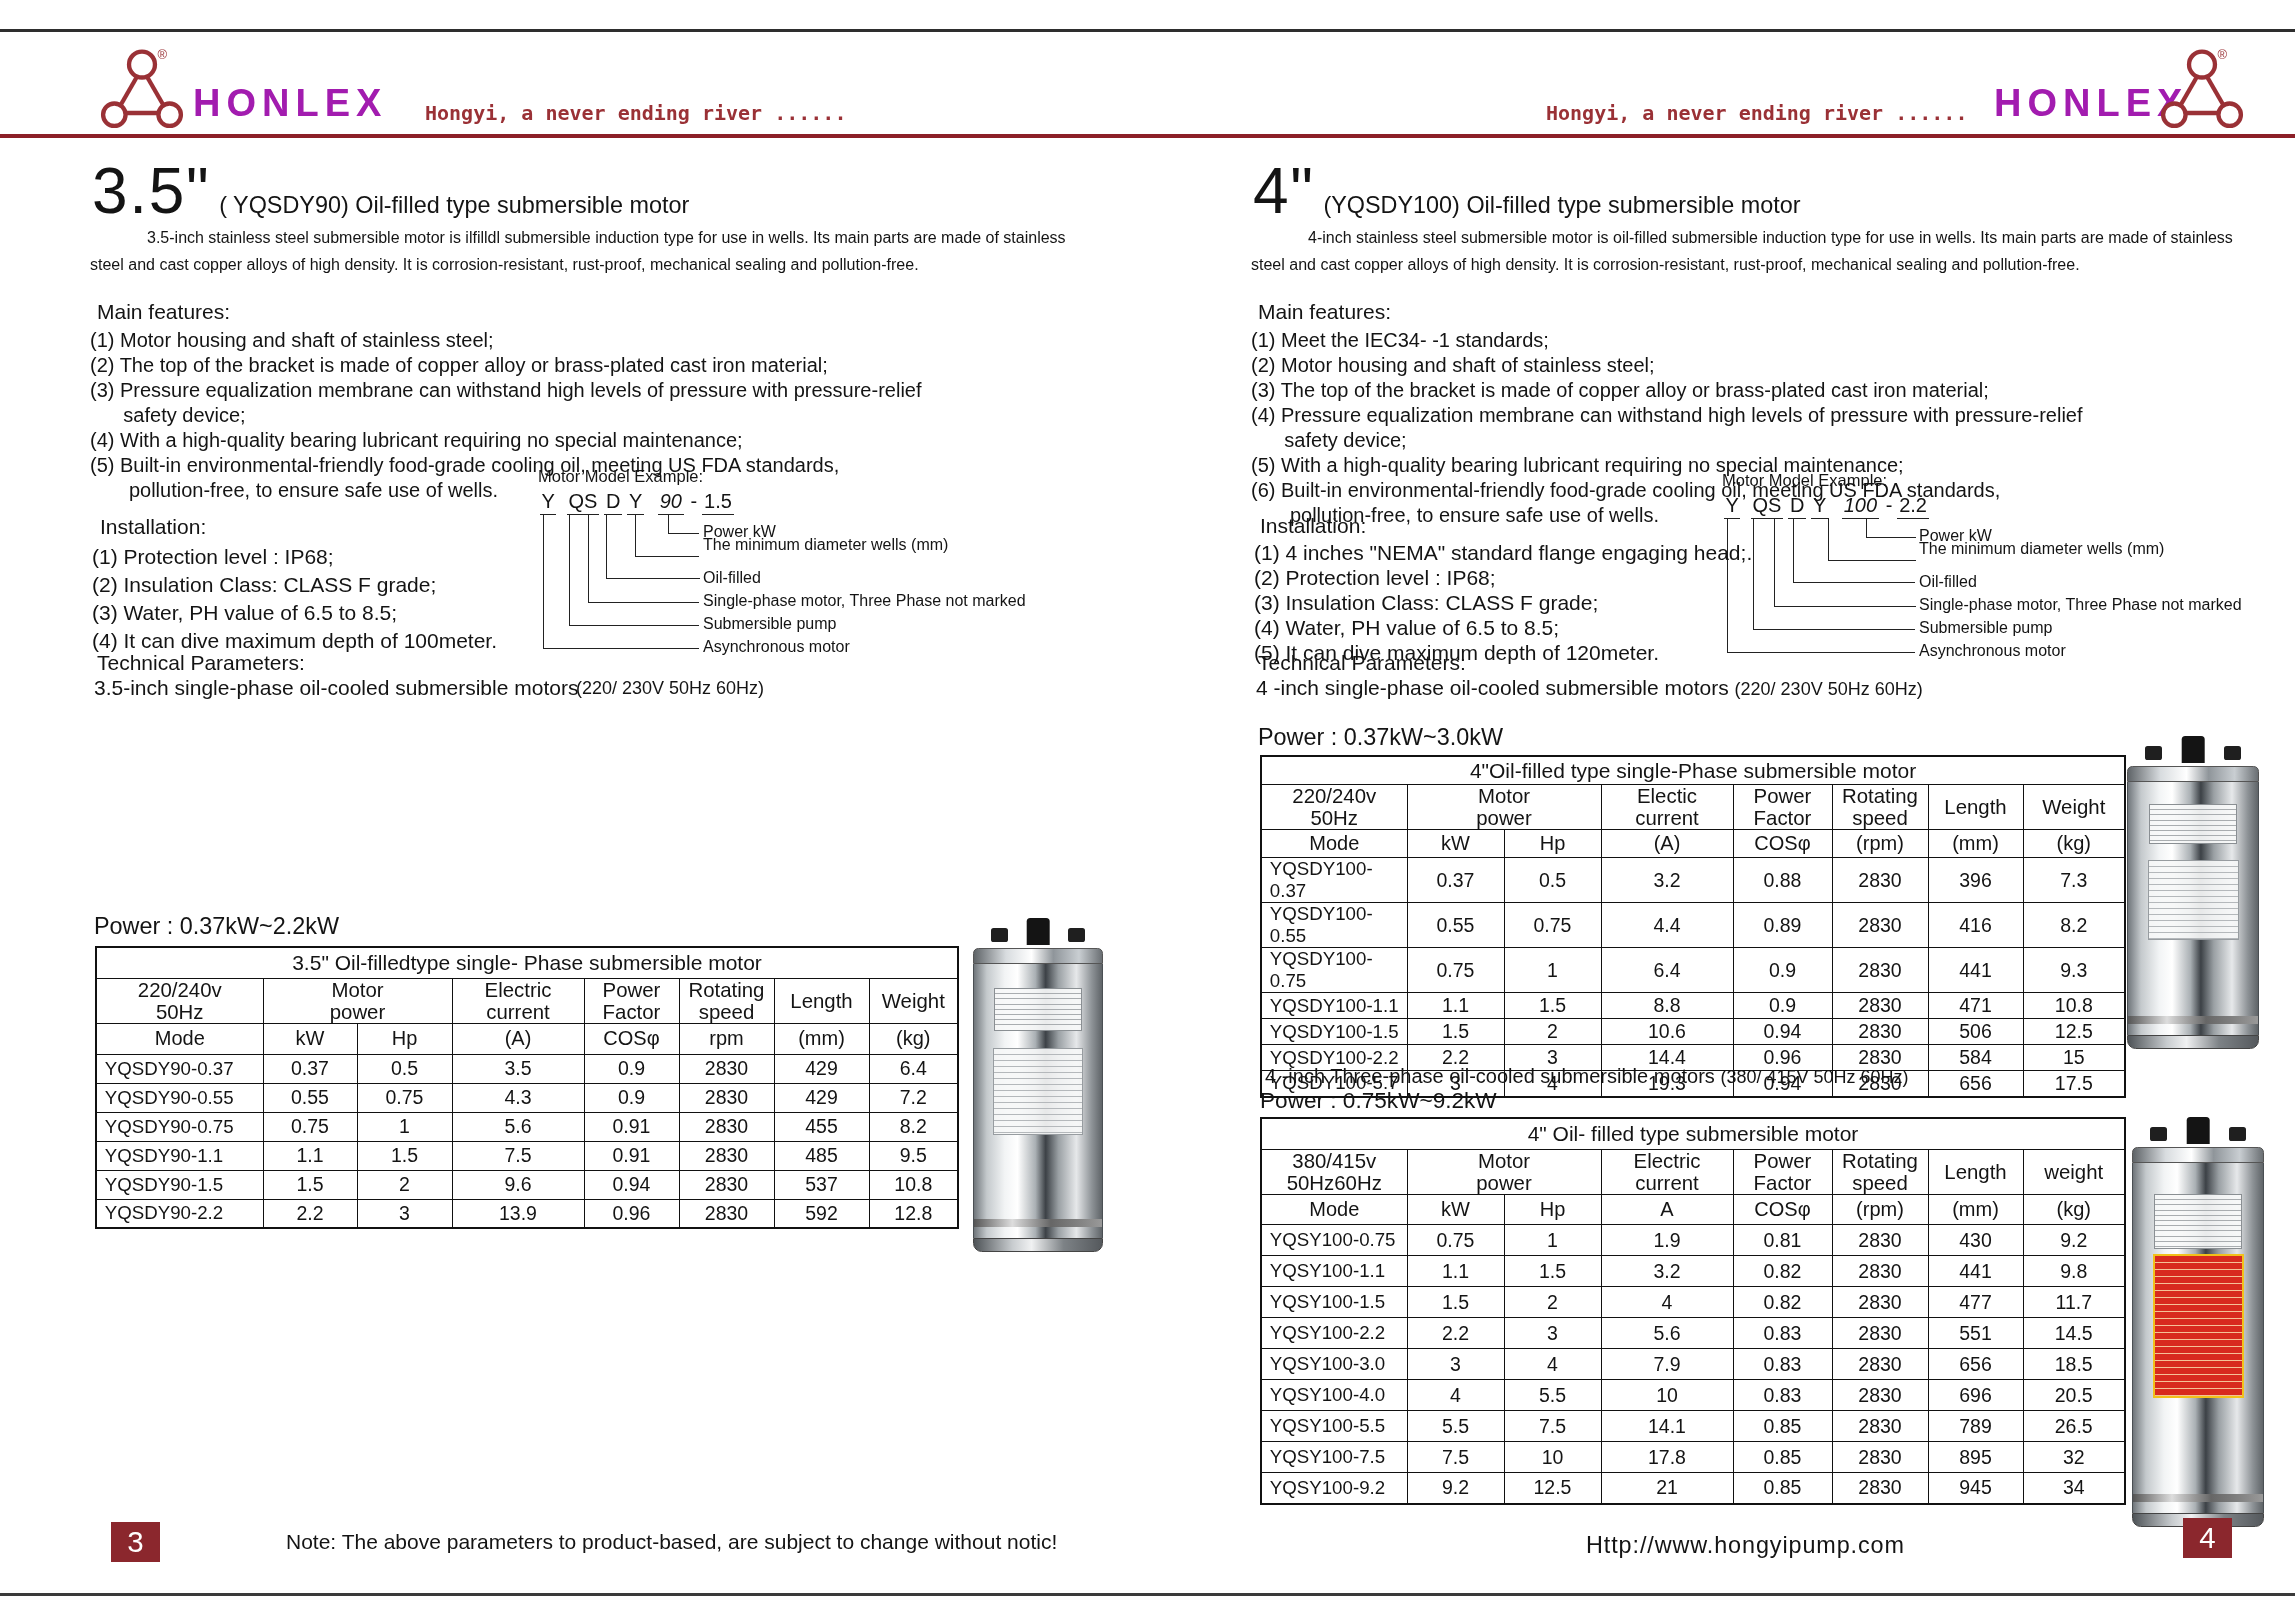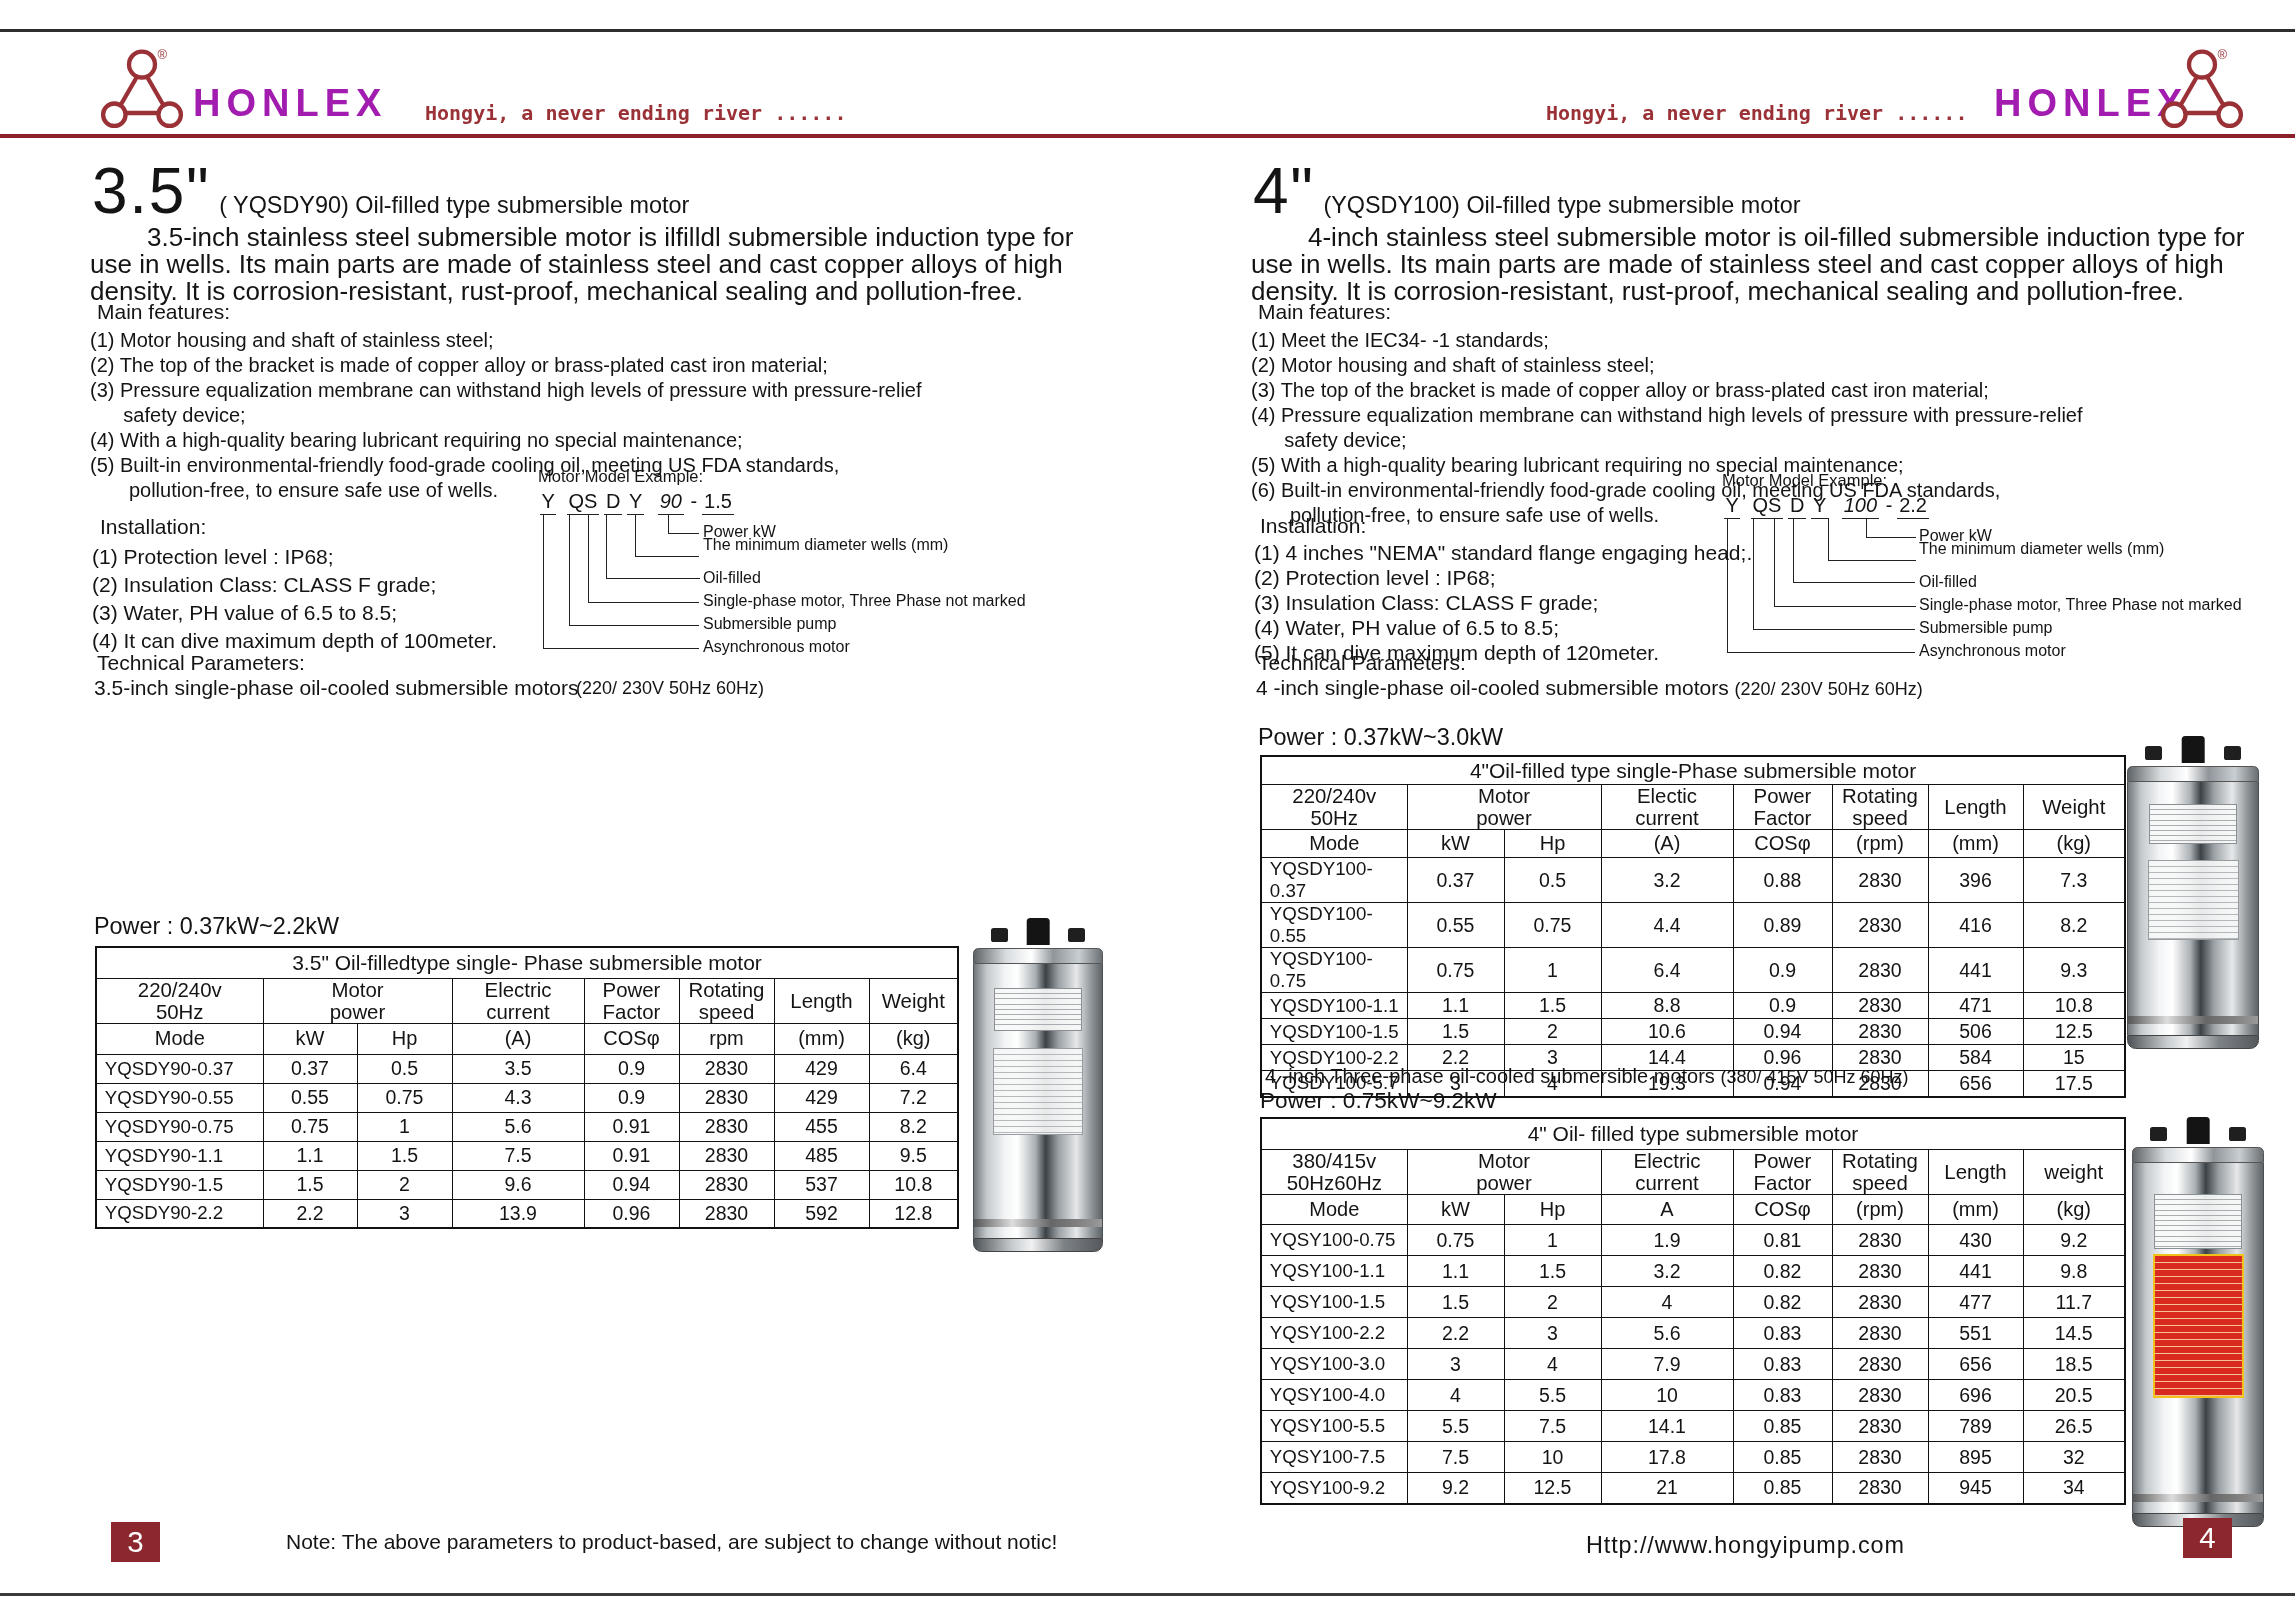--- a/index.html
+++ b/index.html
@@ -21,21 +21,21 @@
   .slogan{position:absolute;top:101px;font-family:"DejaVu Sans Mono",monospace;font-size:20px;font-weight:bold;color:#9a3136;}
   .slogan-left{left:425px;}
   .slogan-right{left:1546px;}
 
   
   .page-title{position:absolute;display:flex;align-items:baseline;white-space:nowrap;}
   .pt-left{left:92px;top:154px;}
   .pt-right{left:1253px;top:154px;}
   .pt-size{font-size:64px;letter-spacing:1.7px;}
   .pt-rest{font-size:23.4px;margin-left:8.7px;}
-  .intro{position:absolute;font-size:26px;line-height:27px;text-indent:57px;}
+  .intro{position:absolute;font-size:16px;line-height:27px;text-indent:57px;}
   .intro-left{left:90px;top:224px;width:1011px;}
   .intro-right{left:1251px;top:224px;width:1015px;}
   .sec-heading{position:absolute;font-size:21px;}
   .list{position:absolute;font-size:20px;white-space:pre-wrap;}
   .feat{line-height:25px;}
   .inst-left{line-height:28px;}
   .inst-right{line-height:25px;}
   .tech-line{position:absolute;font-size:21px;white-space:nowrap;}
   .volt{font-size:18px;}
   .power-line{position:absolute;font-size:23.4px;white-space:nowrap;}

